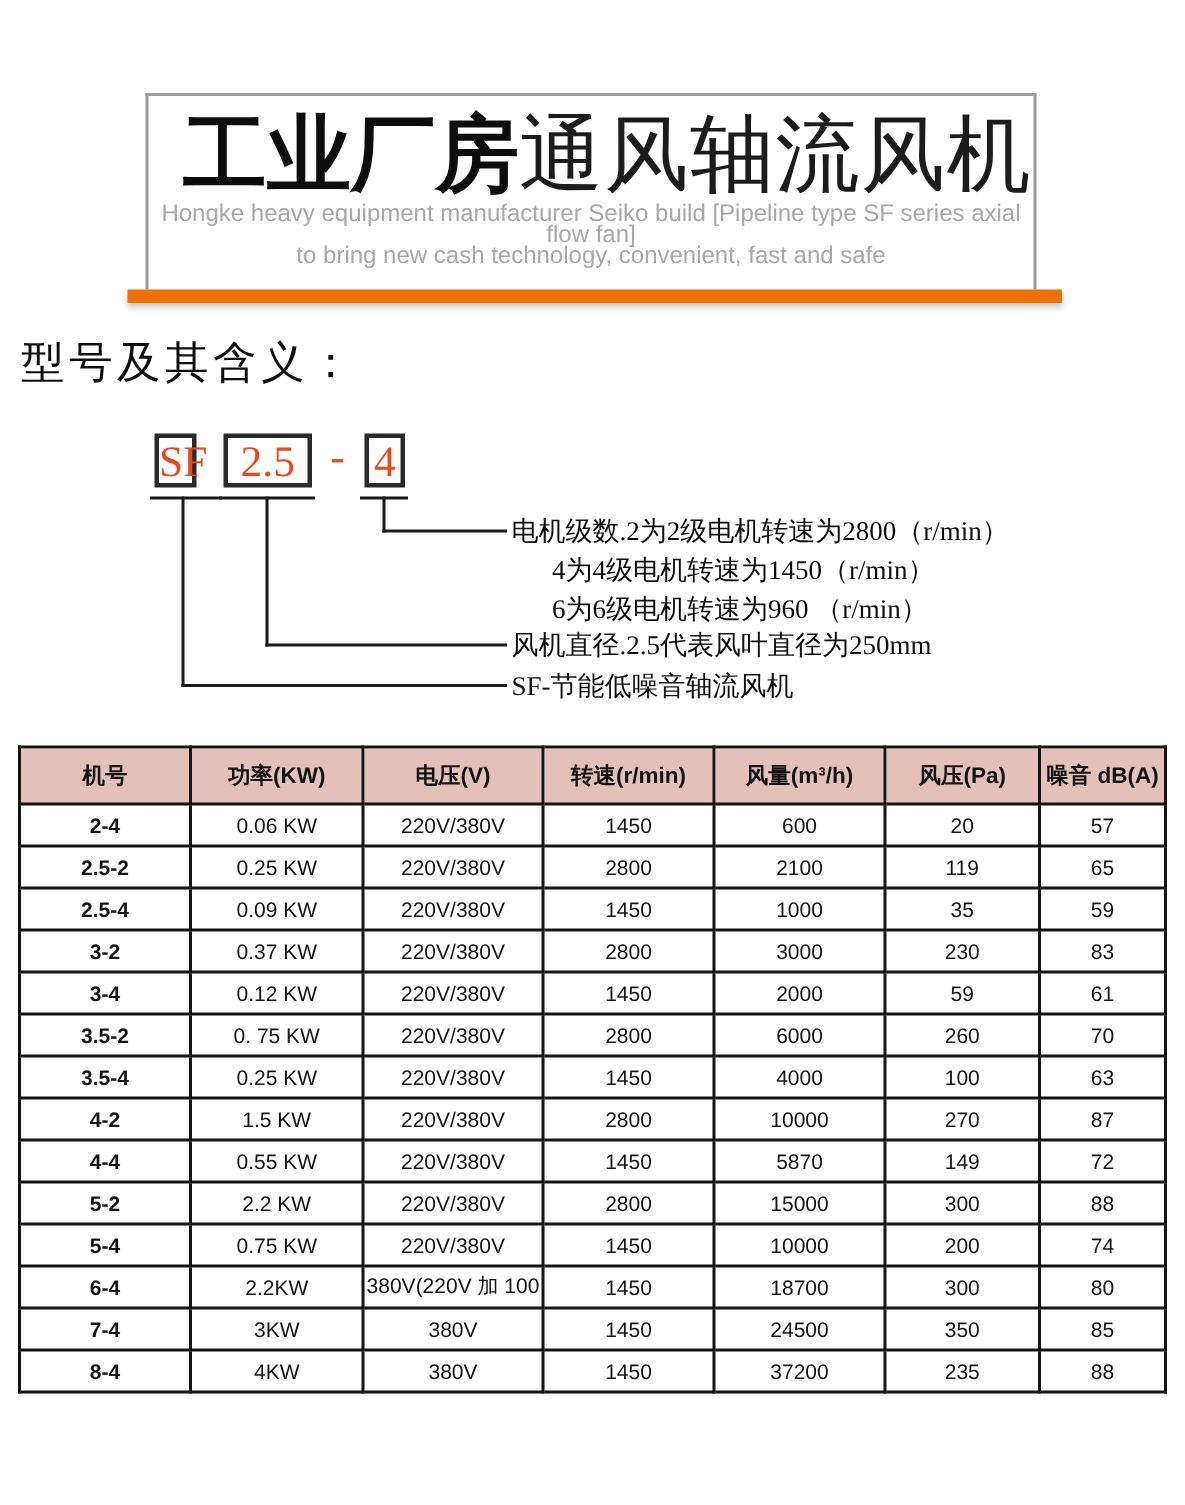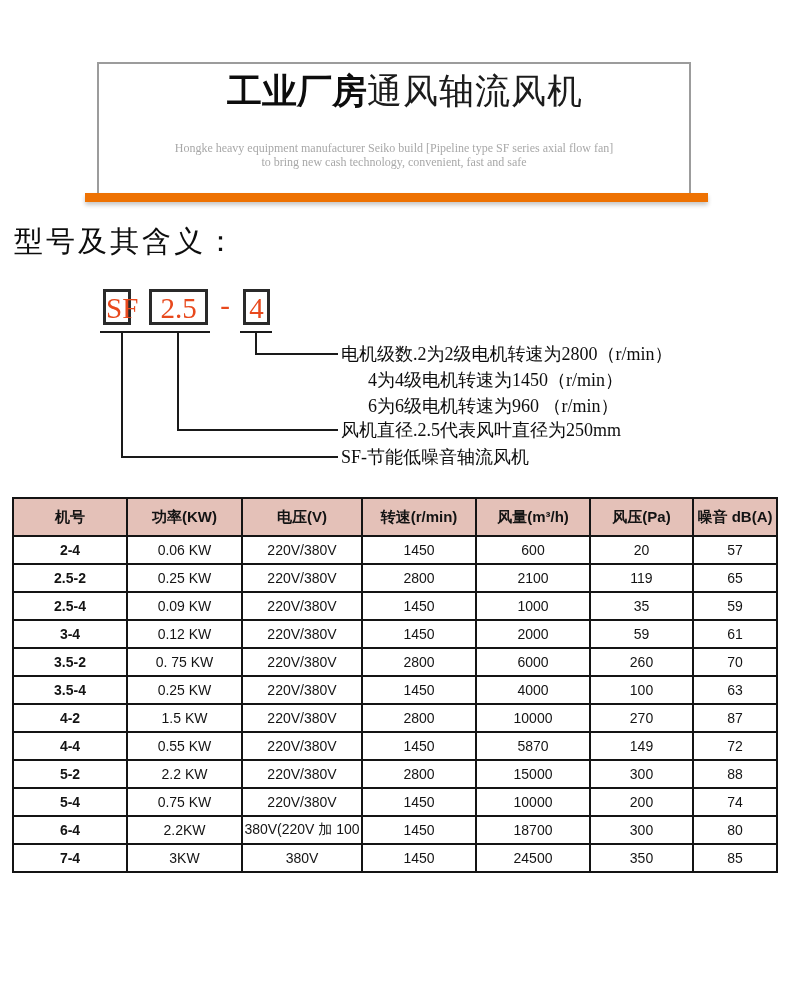--- a/index.html
+++ b/index.html
@@ -17,24 +17,24 @@
     width:790px;height:1003px;background:#ffffff;position:relative;
     font-family:"Liberation Sans","DejaVu Sans",sans-serif;color:#111;
     overflow:hidden;
   }
   
   .header-box{
     position:absolute;left:97px;top:62px;width:594px;height:131px;
     border:2px solid var(--hdr-border);border-bottom:none;
     text-align:center;background:#fff;
   }
-  .title{margin-top:3px;font-size:35px;line-height:48px;white-space:nowrap;padding-left:22px;}
+  .title{margin-top:15px;font-size:56px;line-height:48px;white-space:nowrap;padding-left:22px;}
   .title .t-bold{font-weight:bold;color:#0d0d0d;}
   .title .t-light{font-weight:normal;color:#1c1c1c;letter-spacing:1px;}
-  .subtitle{margin-top:26px;font-size:12px;line-height:14px;color:var(--subtitle-gray);font-family:Liberation Serif, serif;}
+  .subtitle{margin-top:9px;font-size:16px;line-height:14px;color:var(--subtitle-gray);}
   .orange-bar{
     position:absolute;left:85px;top:193px;width:623px;height:9px;
     background:var(--accent);box-shadow:0 3px 4px rgba(0,0,0,.22);
   }
   
   .model-heading{
     position:absolute;left:14px;top:222px;margin:0;
     font-family:Liberation Mono, monospace;
     font-weight:normal;font-size:29px;letter-spacing:3px;color:#0d0d0d;
     white-space:nowrap;
@@ -151,20 +151,29 @@
       <tr>
         <td class="col-model">2.5-4</td>
         <td>0.09 KW</td>
         <td>220V/380V</td>
         <td>1450</td>
         <td>1000</td>
         <td>35</td>
         <td>59</td>
       </tr>
       <tr>
+        <td class="col-model">3-2</td>
+        <td>0.37 KW</td>
+        <td>220V/380V</td>
+        <td>2800</td>
+        <td>3000</td>
+        <td>230</td>
+        <td>83</td>
+      </tr>
+      <tr>
         <td class="col-model">3-4</td>
         <td>0.12 KW</td>
         <td>220V/380V</td>
         <td>1450</td>
         <td>2000</td>
         <td>59</td>
         <td>61</td>
       </tr>
       <tr>
         <td class="col-model">3.5-2</td>
@@ -231,14 +240,23 @@
       </tr>
       <tr>
         <td class="col-model">7-4</td>
         <td>3KW</td>
         <td>380V</td>
         <td>1450</td>
         <td>24500</td>
         <td>350</td>
         <td>85</td>
       </tr>
+      <tr>
+        <td class="col-model">8-4</td>
+        <td>4KW</td>
+        <td>380V</td>
+        <td>1450</td>
+        <td>37200</td>
+        <td>235</td>
+        <td>88</td>
+      </tr>
     </tbody>
 </table>
 
 </body></html>

